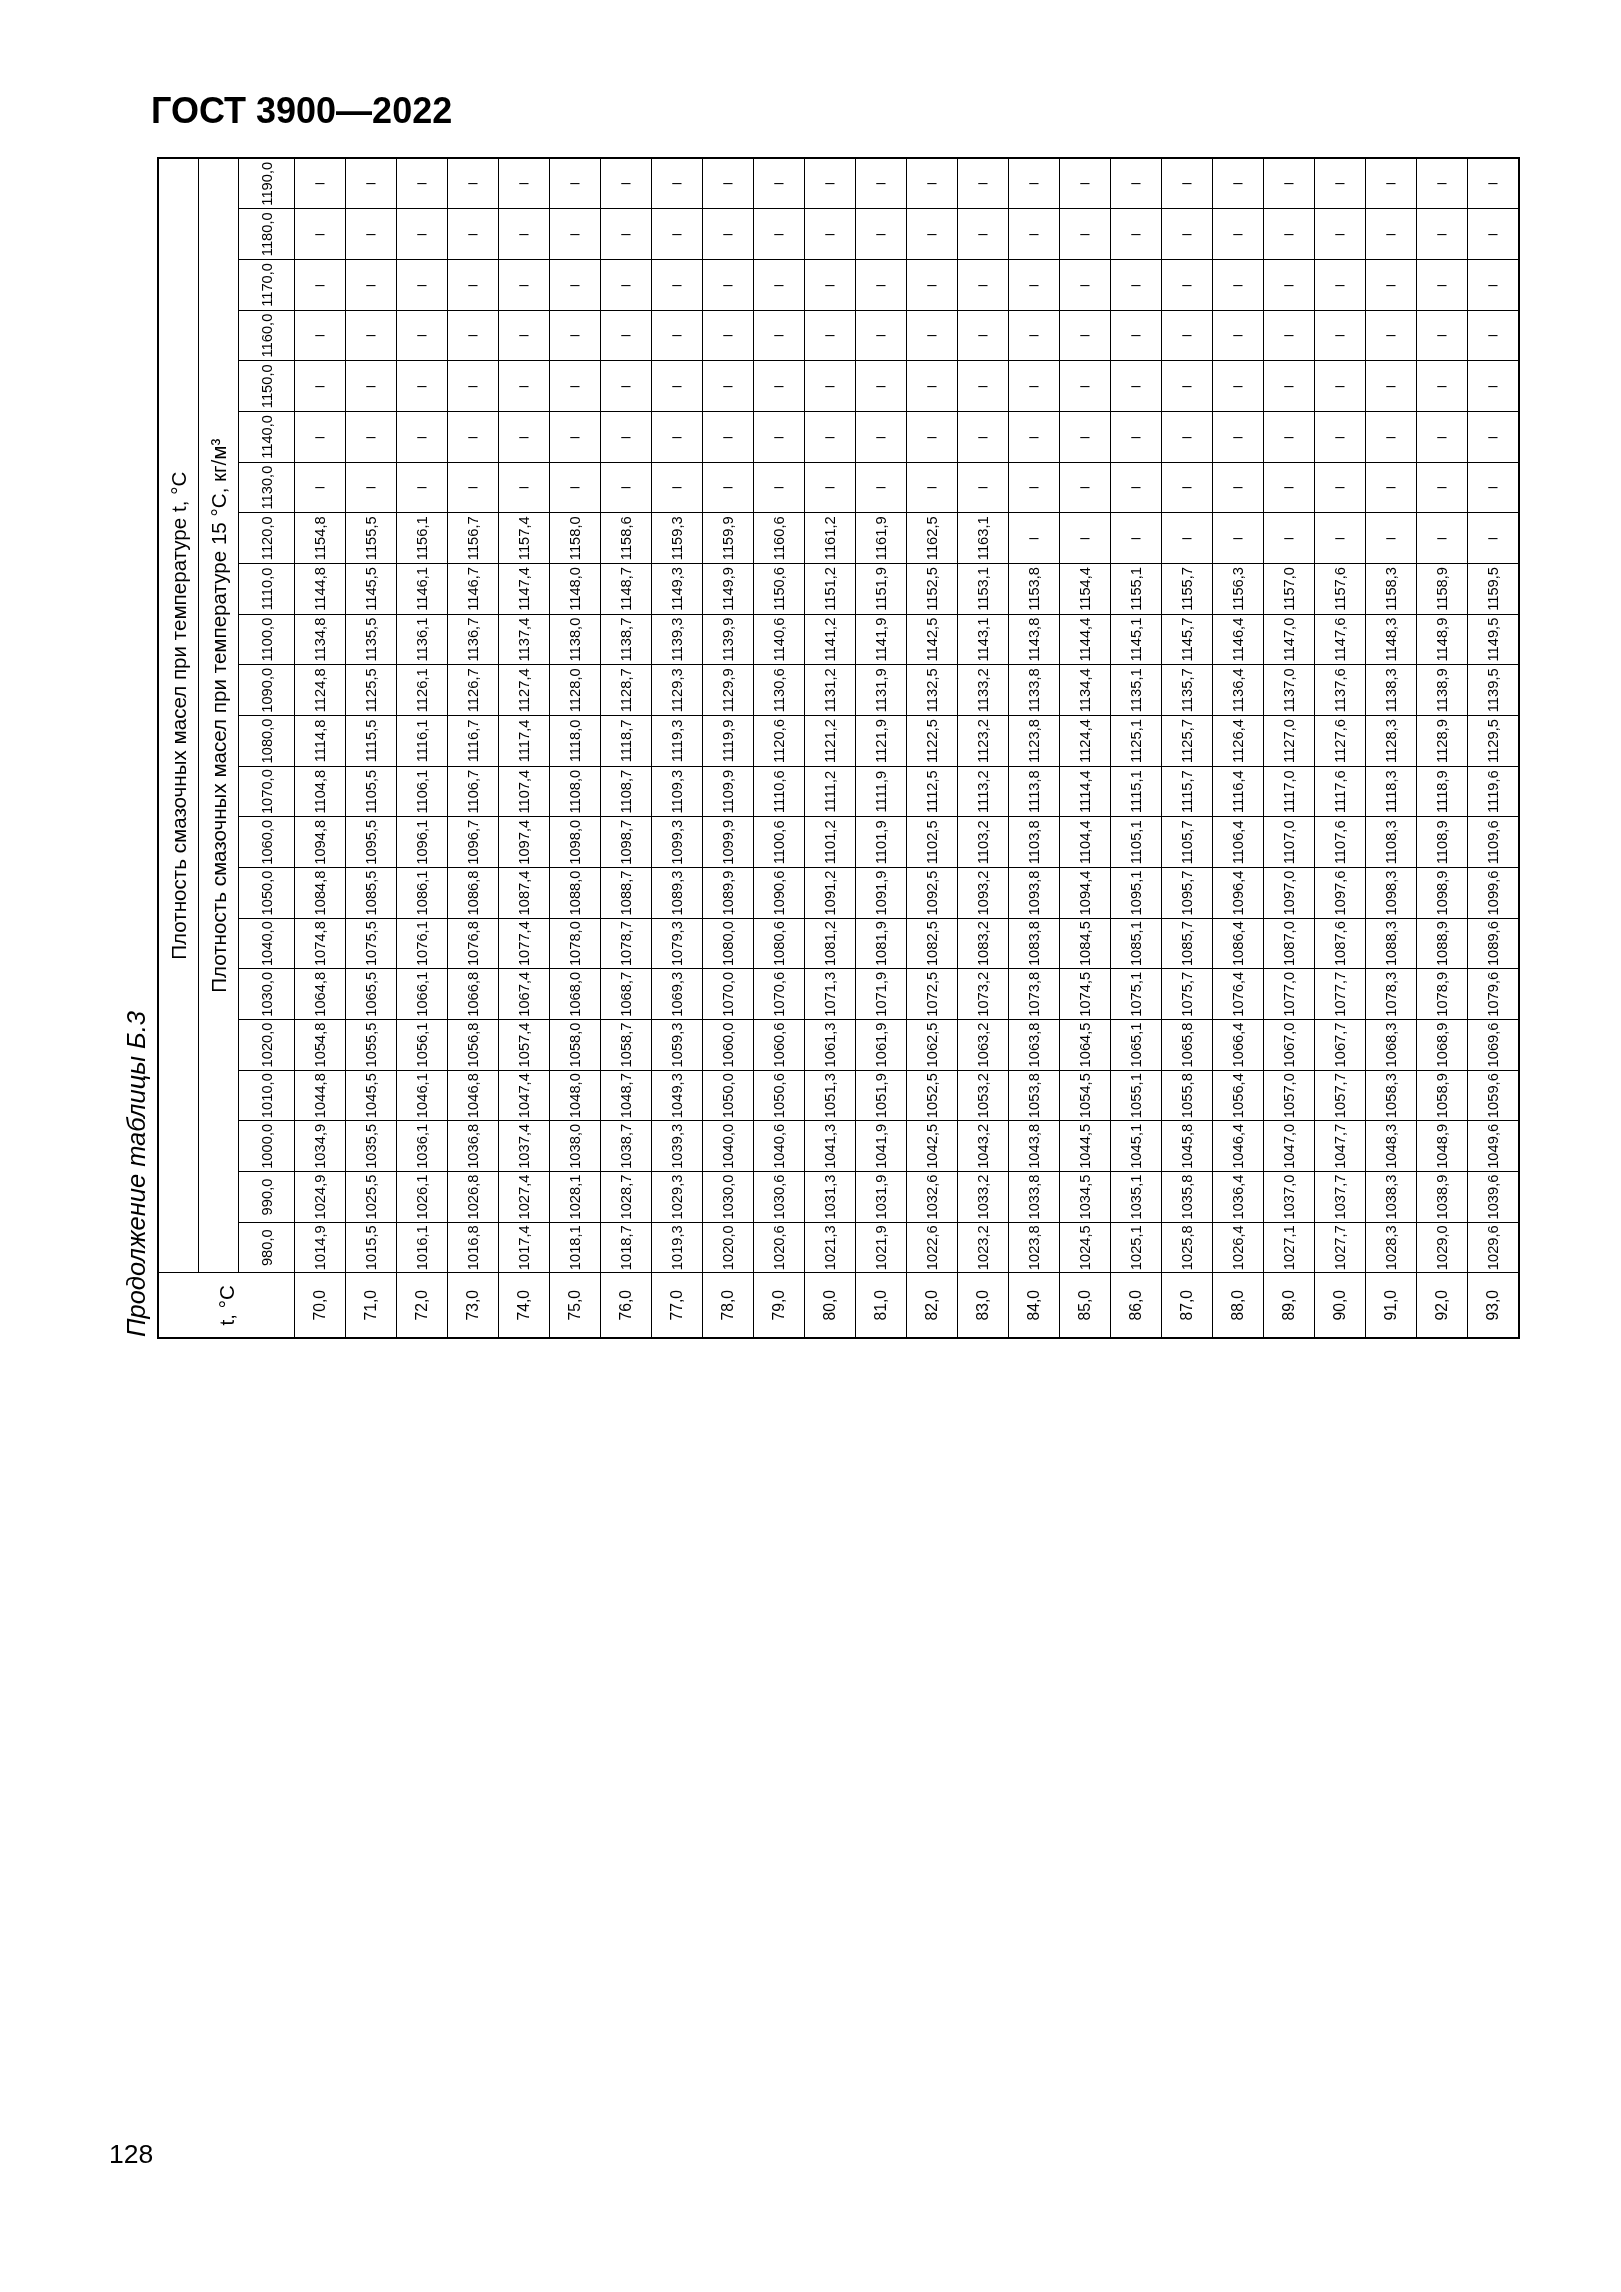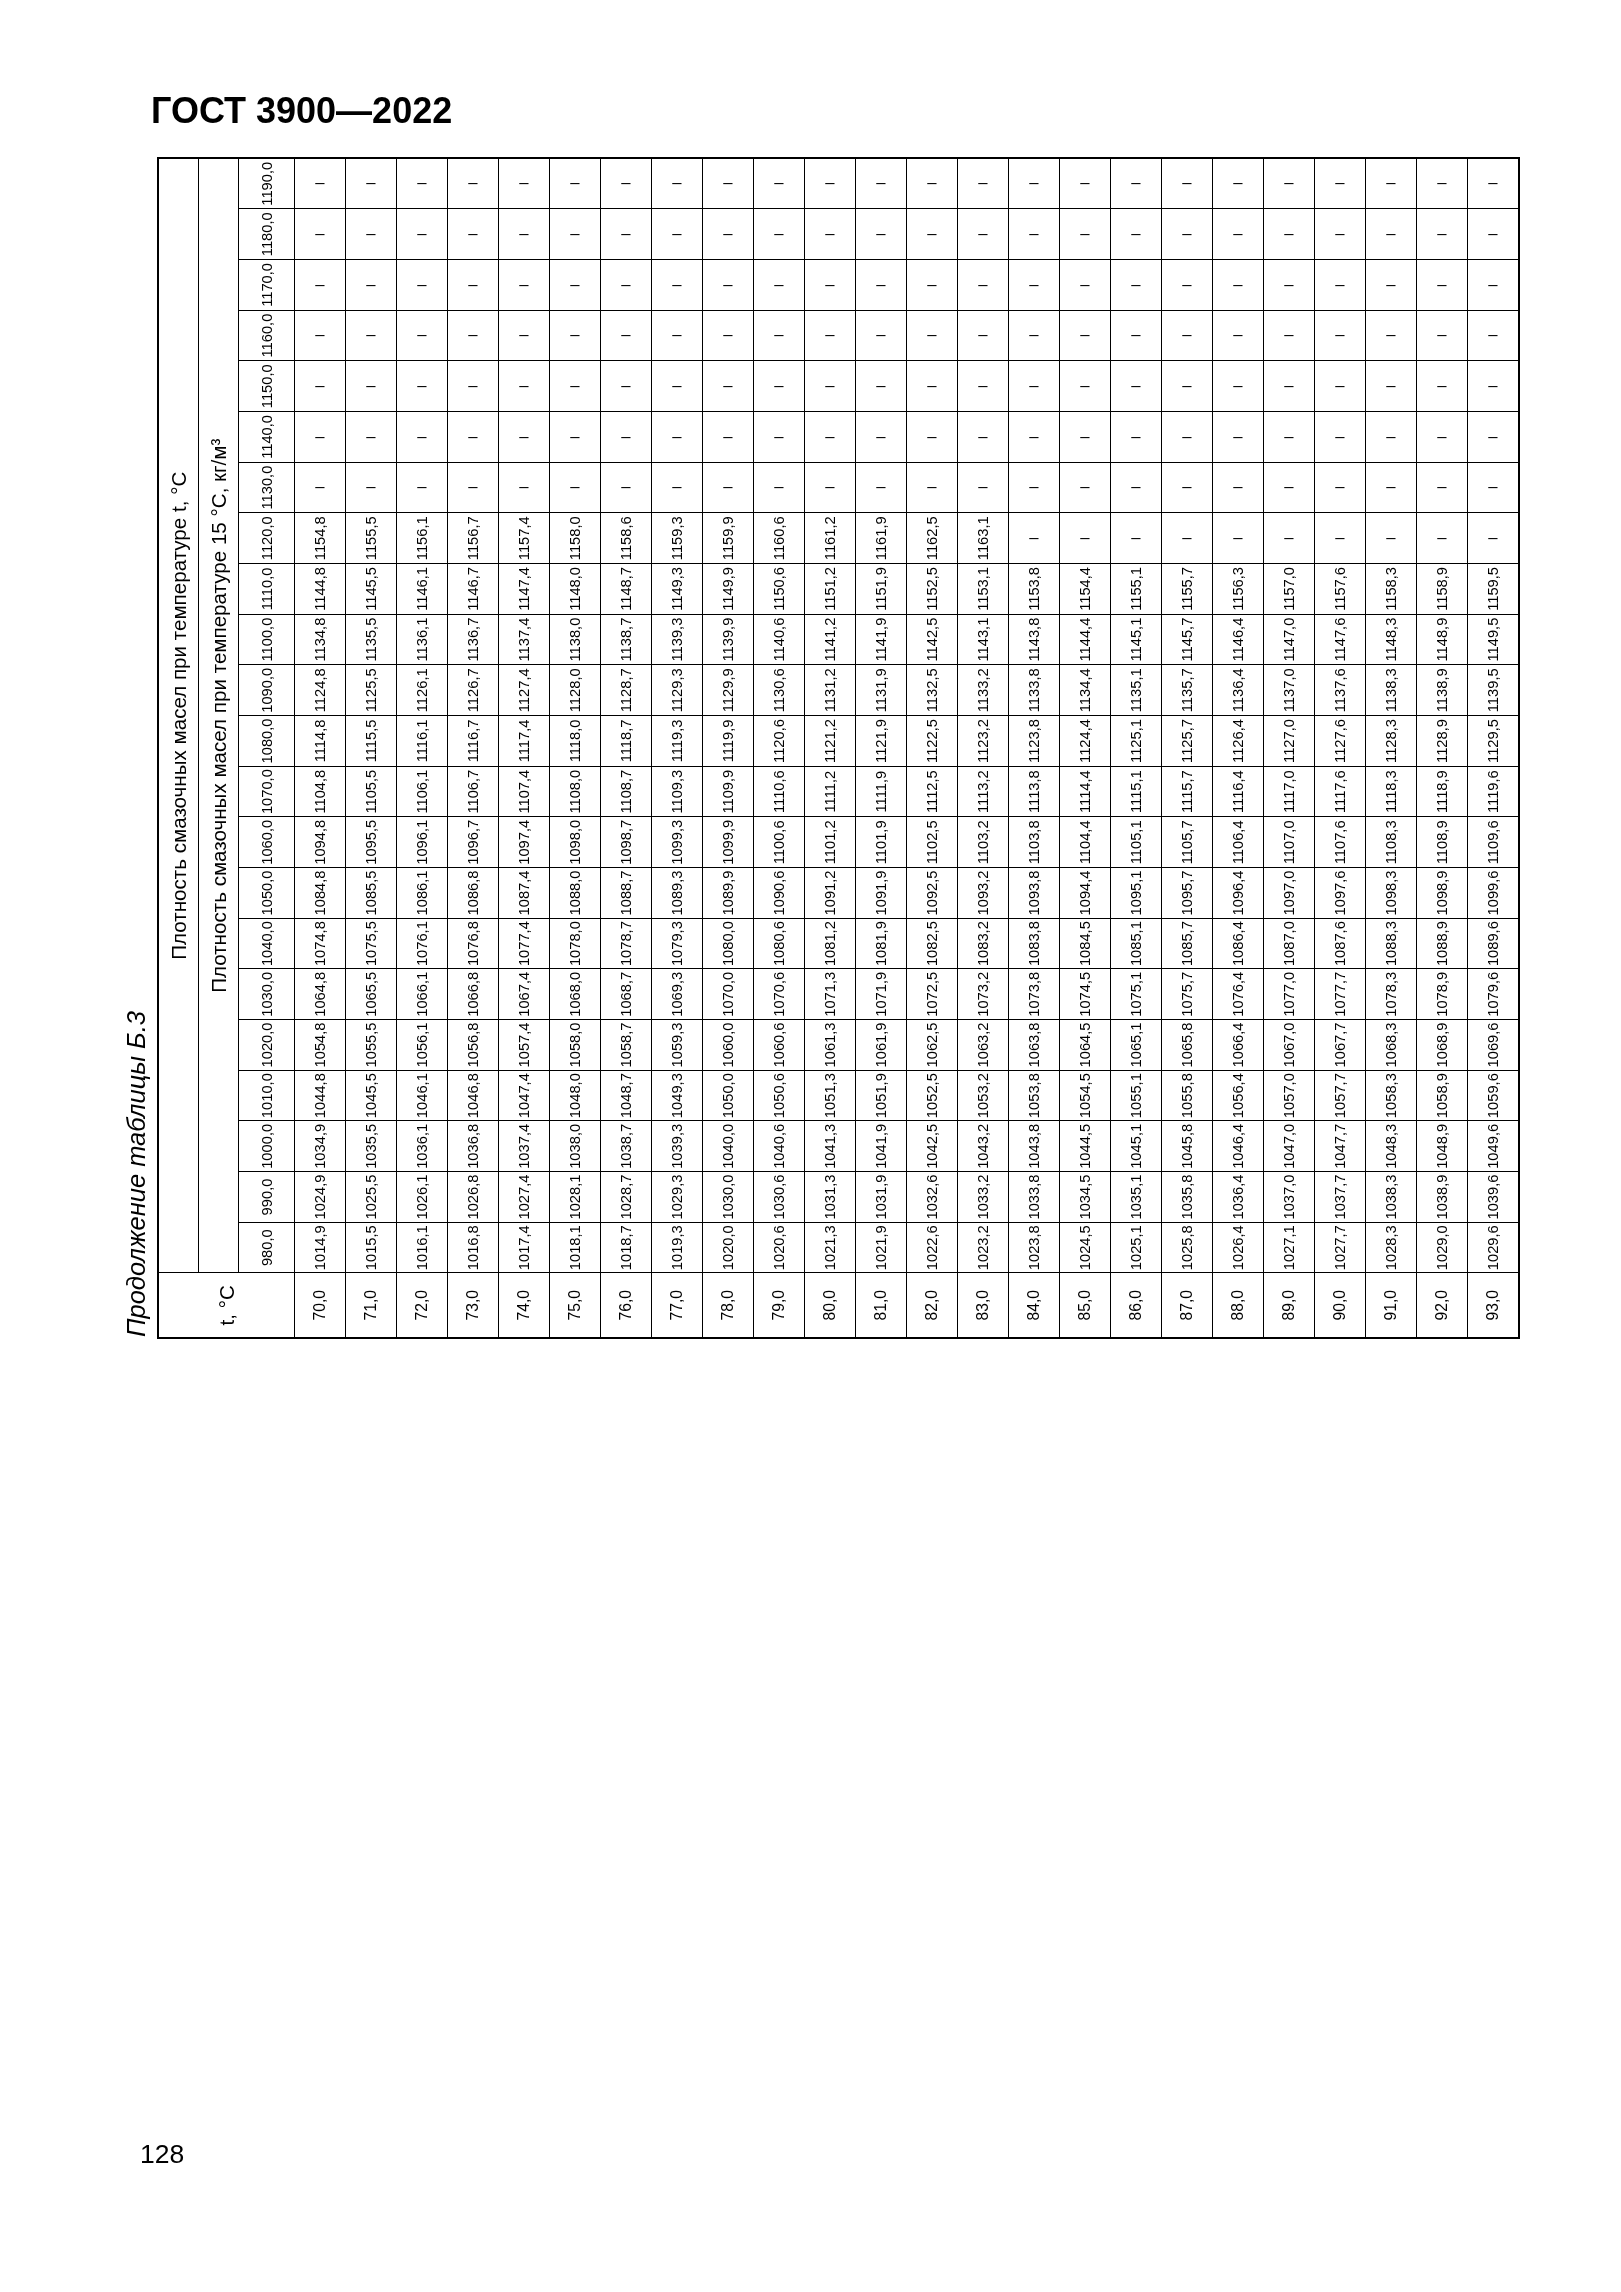--- a/index.html
+++ b/index.html
@@ -31,21 +31,21 @@
     width: 686px;
     transform: rotate(-90deg);
     transform-origin: 0 0;
     font-size: 25.5px;
     font-style: italic;
     white-space: nowrap;
   }
 
   .page-number {
     position: absolute;
-    left: 140px;
+    left: 109px;
     top: 2139px;
     font-size: 26.5px;
   }
 
   
   .table-rot {
     position: absolute;
     left: 157px;
     top: 1339px;
     width: 1182px;

